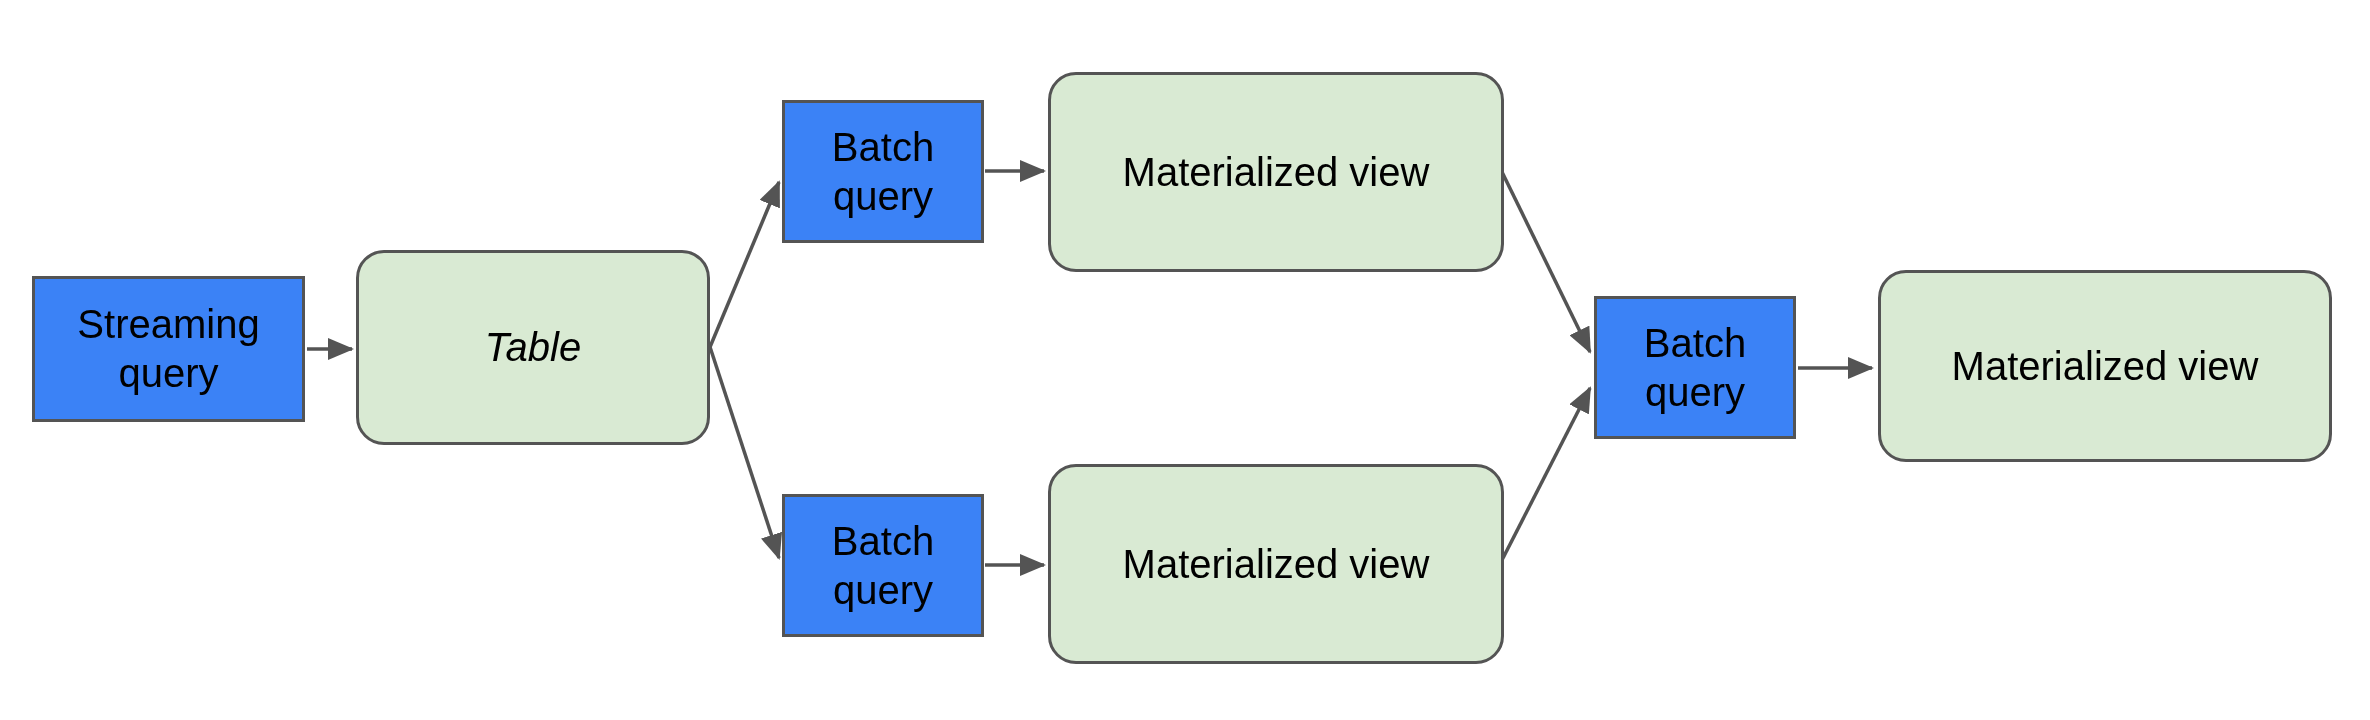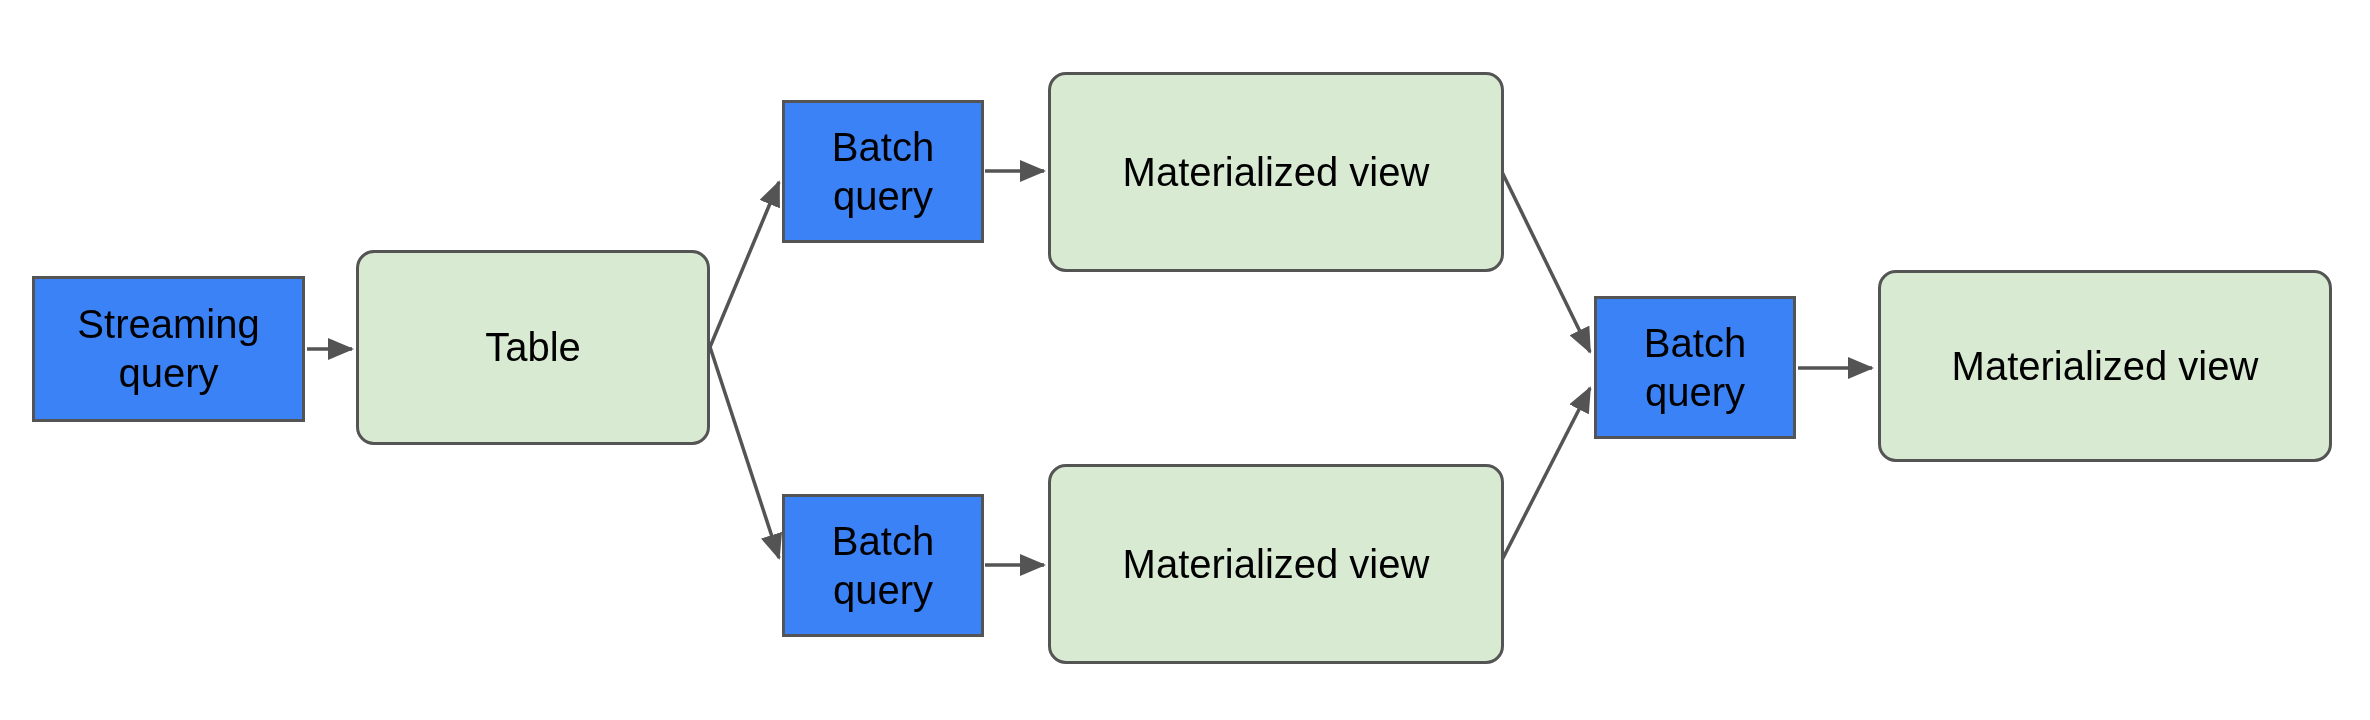--- a/index.html
+++ b/index.html
@@ -34,24 +34,24 @@
     line-height: 1.22;
     color: #000000;
   }
   .node.query {
     background: #3b82f6;
     border: 3px solid #545454;
   }
   .node.dataset {
     background: #d9ead3;
     border: 3px solid #545454;
-    border-radius: 18px;
+    border-radius: 28px;
   }
   #n-streaming-query    { left: 32px;   top: 276px; width: 273px; height: 146px; }
-  #n-table              { left: 356px;  top: 250px; width: 354px; height: 195px; }
+  #n-table              { left: 356px;  top: 250px; width: 354px; height: 195px; font-style: italic; }
   #n-batch-query-top    { left: 782px;  top: 100px; width: 202px; height: 143px; }
   #n-mv-top             { left: 1048px; top: 72px;  width: 456px; height: 200px; }
   #n-batch-query-bottom { left: 782px;  top: 494px; width: 202px; height: 143px; }
   #n-mv-bottom          { left: 1048px; top: 464px; width: 456px; height: 200px; }
   #n-batch-query-right  { left: 1594px; top: 296px; width: 202px; height: 143px; }
   #n-mv-right           { left: 1878px; top: 270px; width: 454px; height: 192px; }
   .edge {
     stroke: #545454;
     stroke-width: 3.5;
     fill: none;

